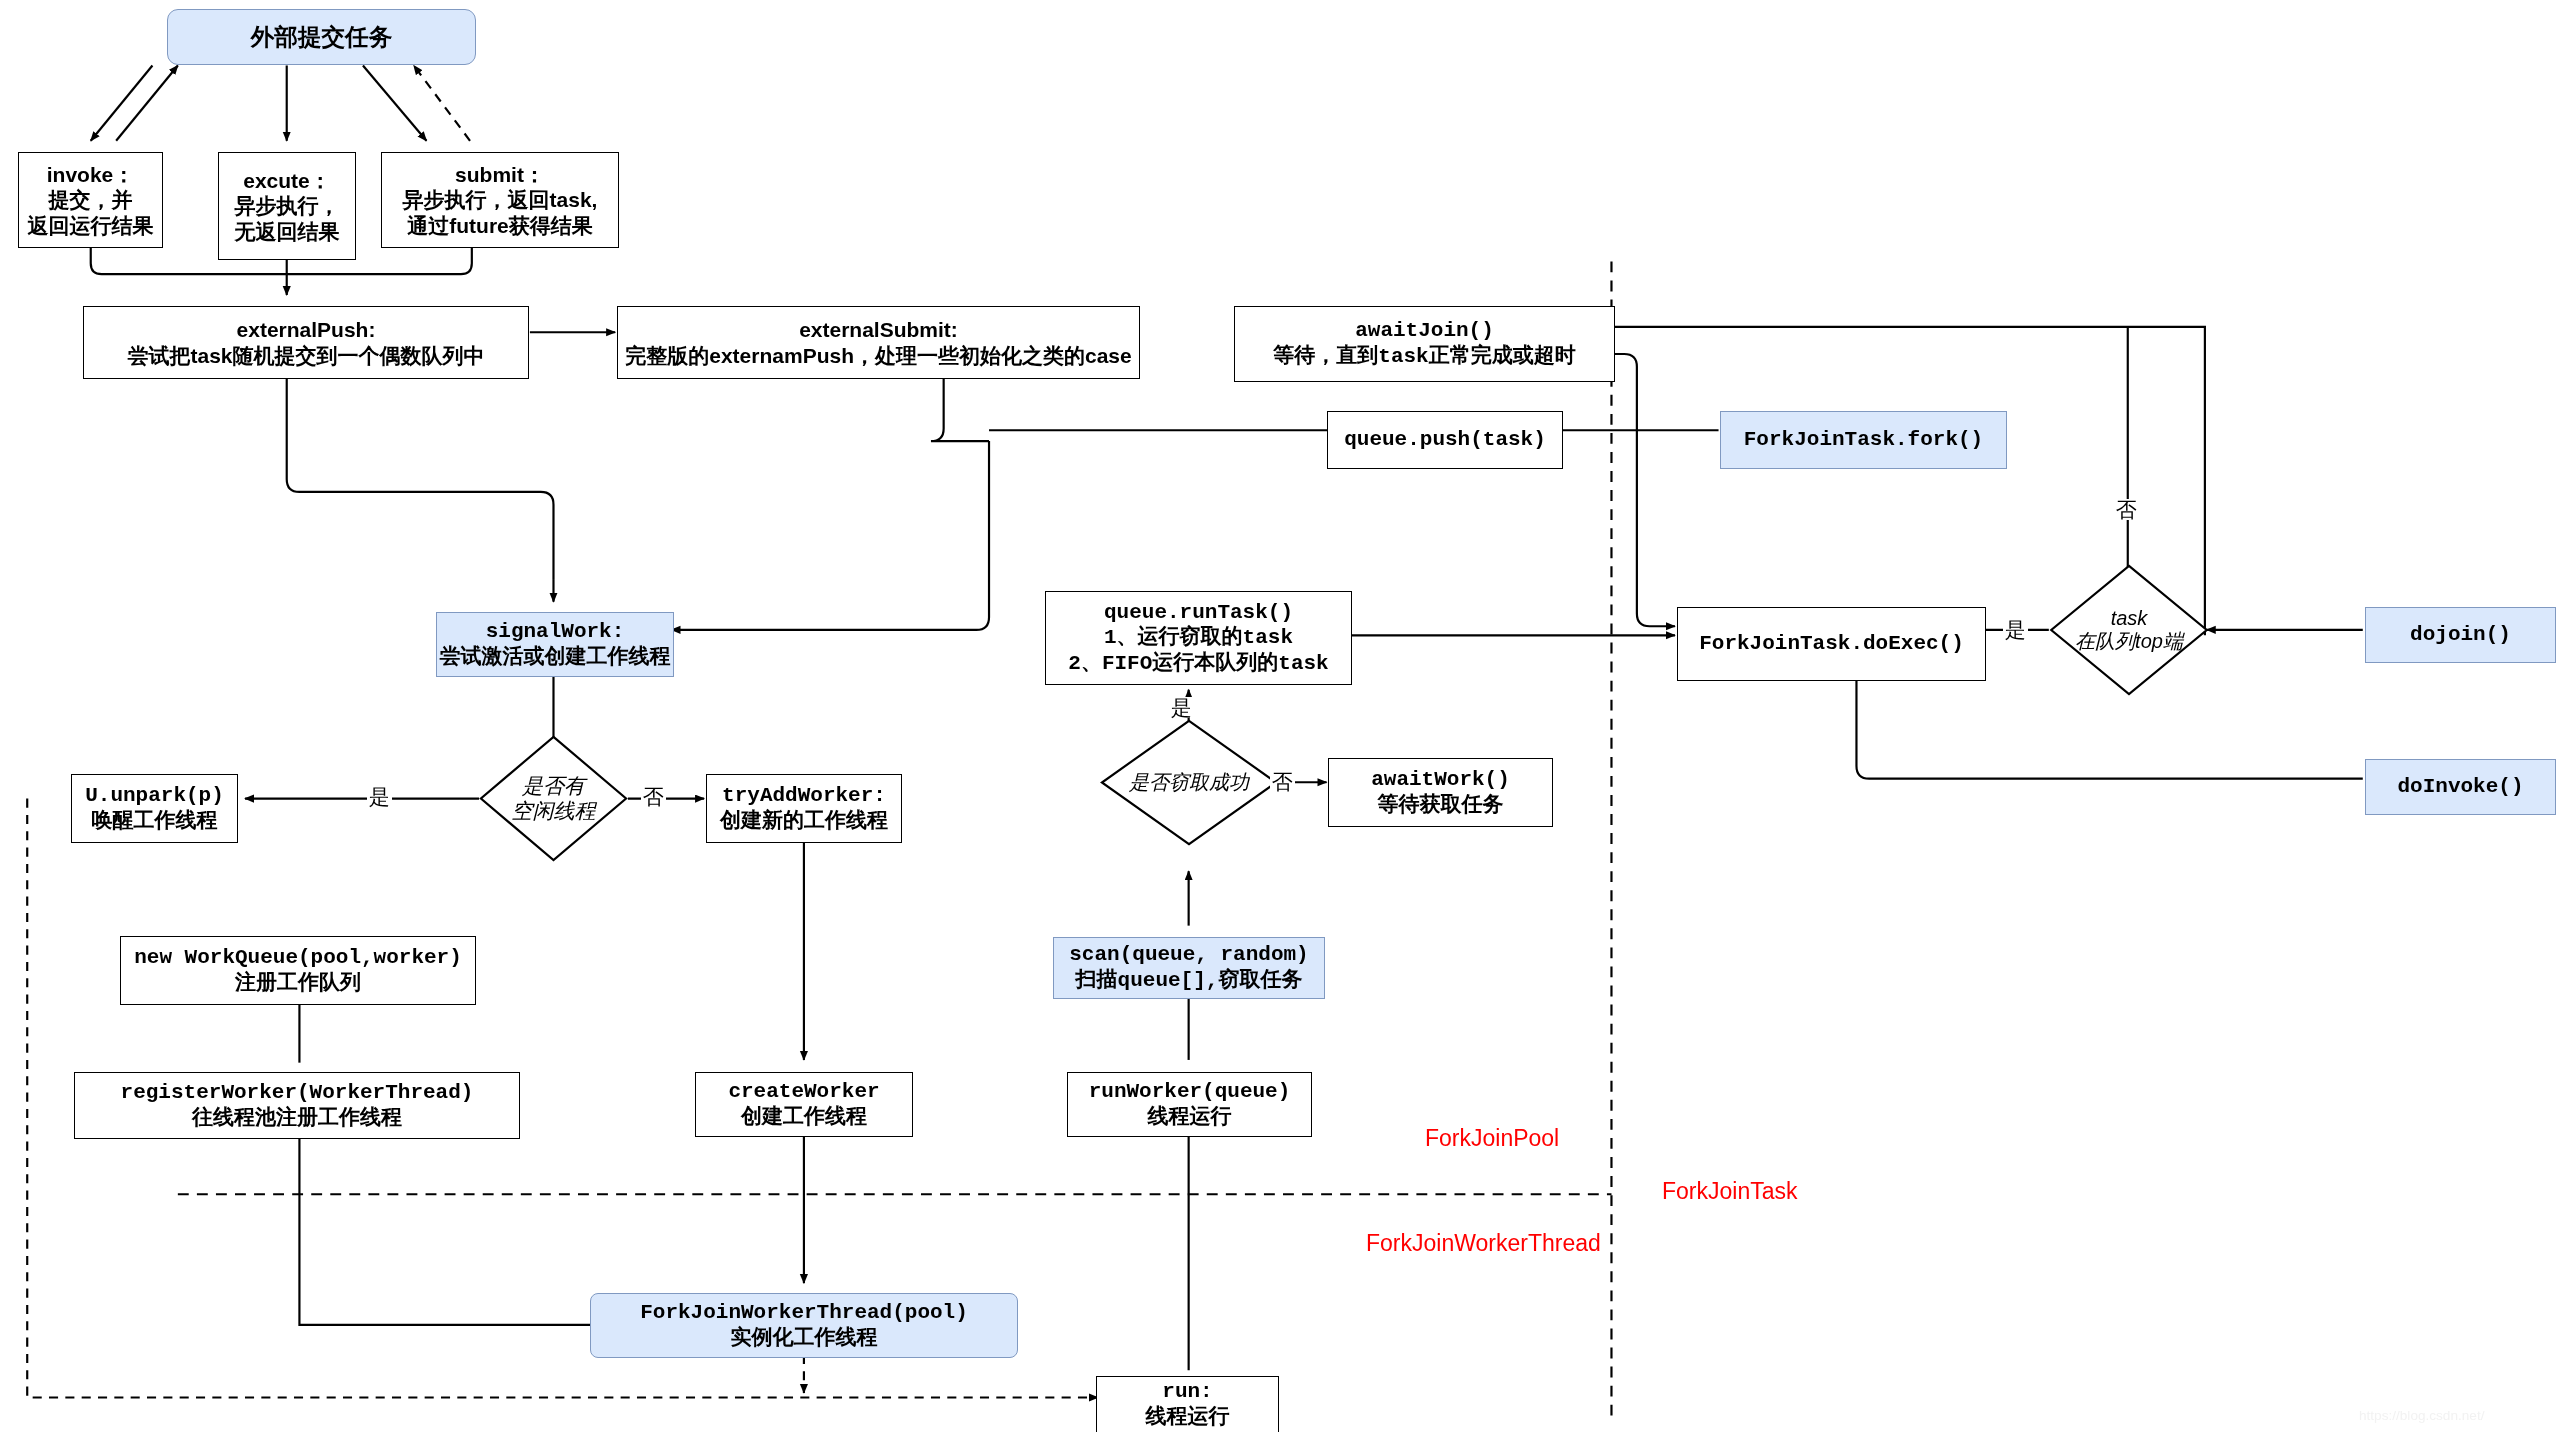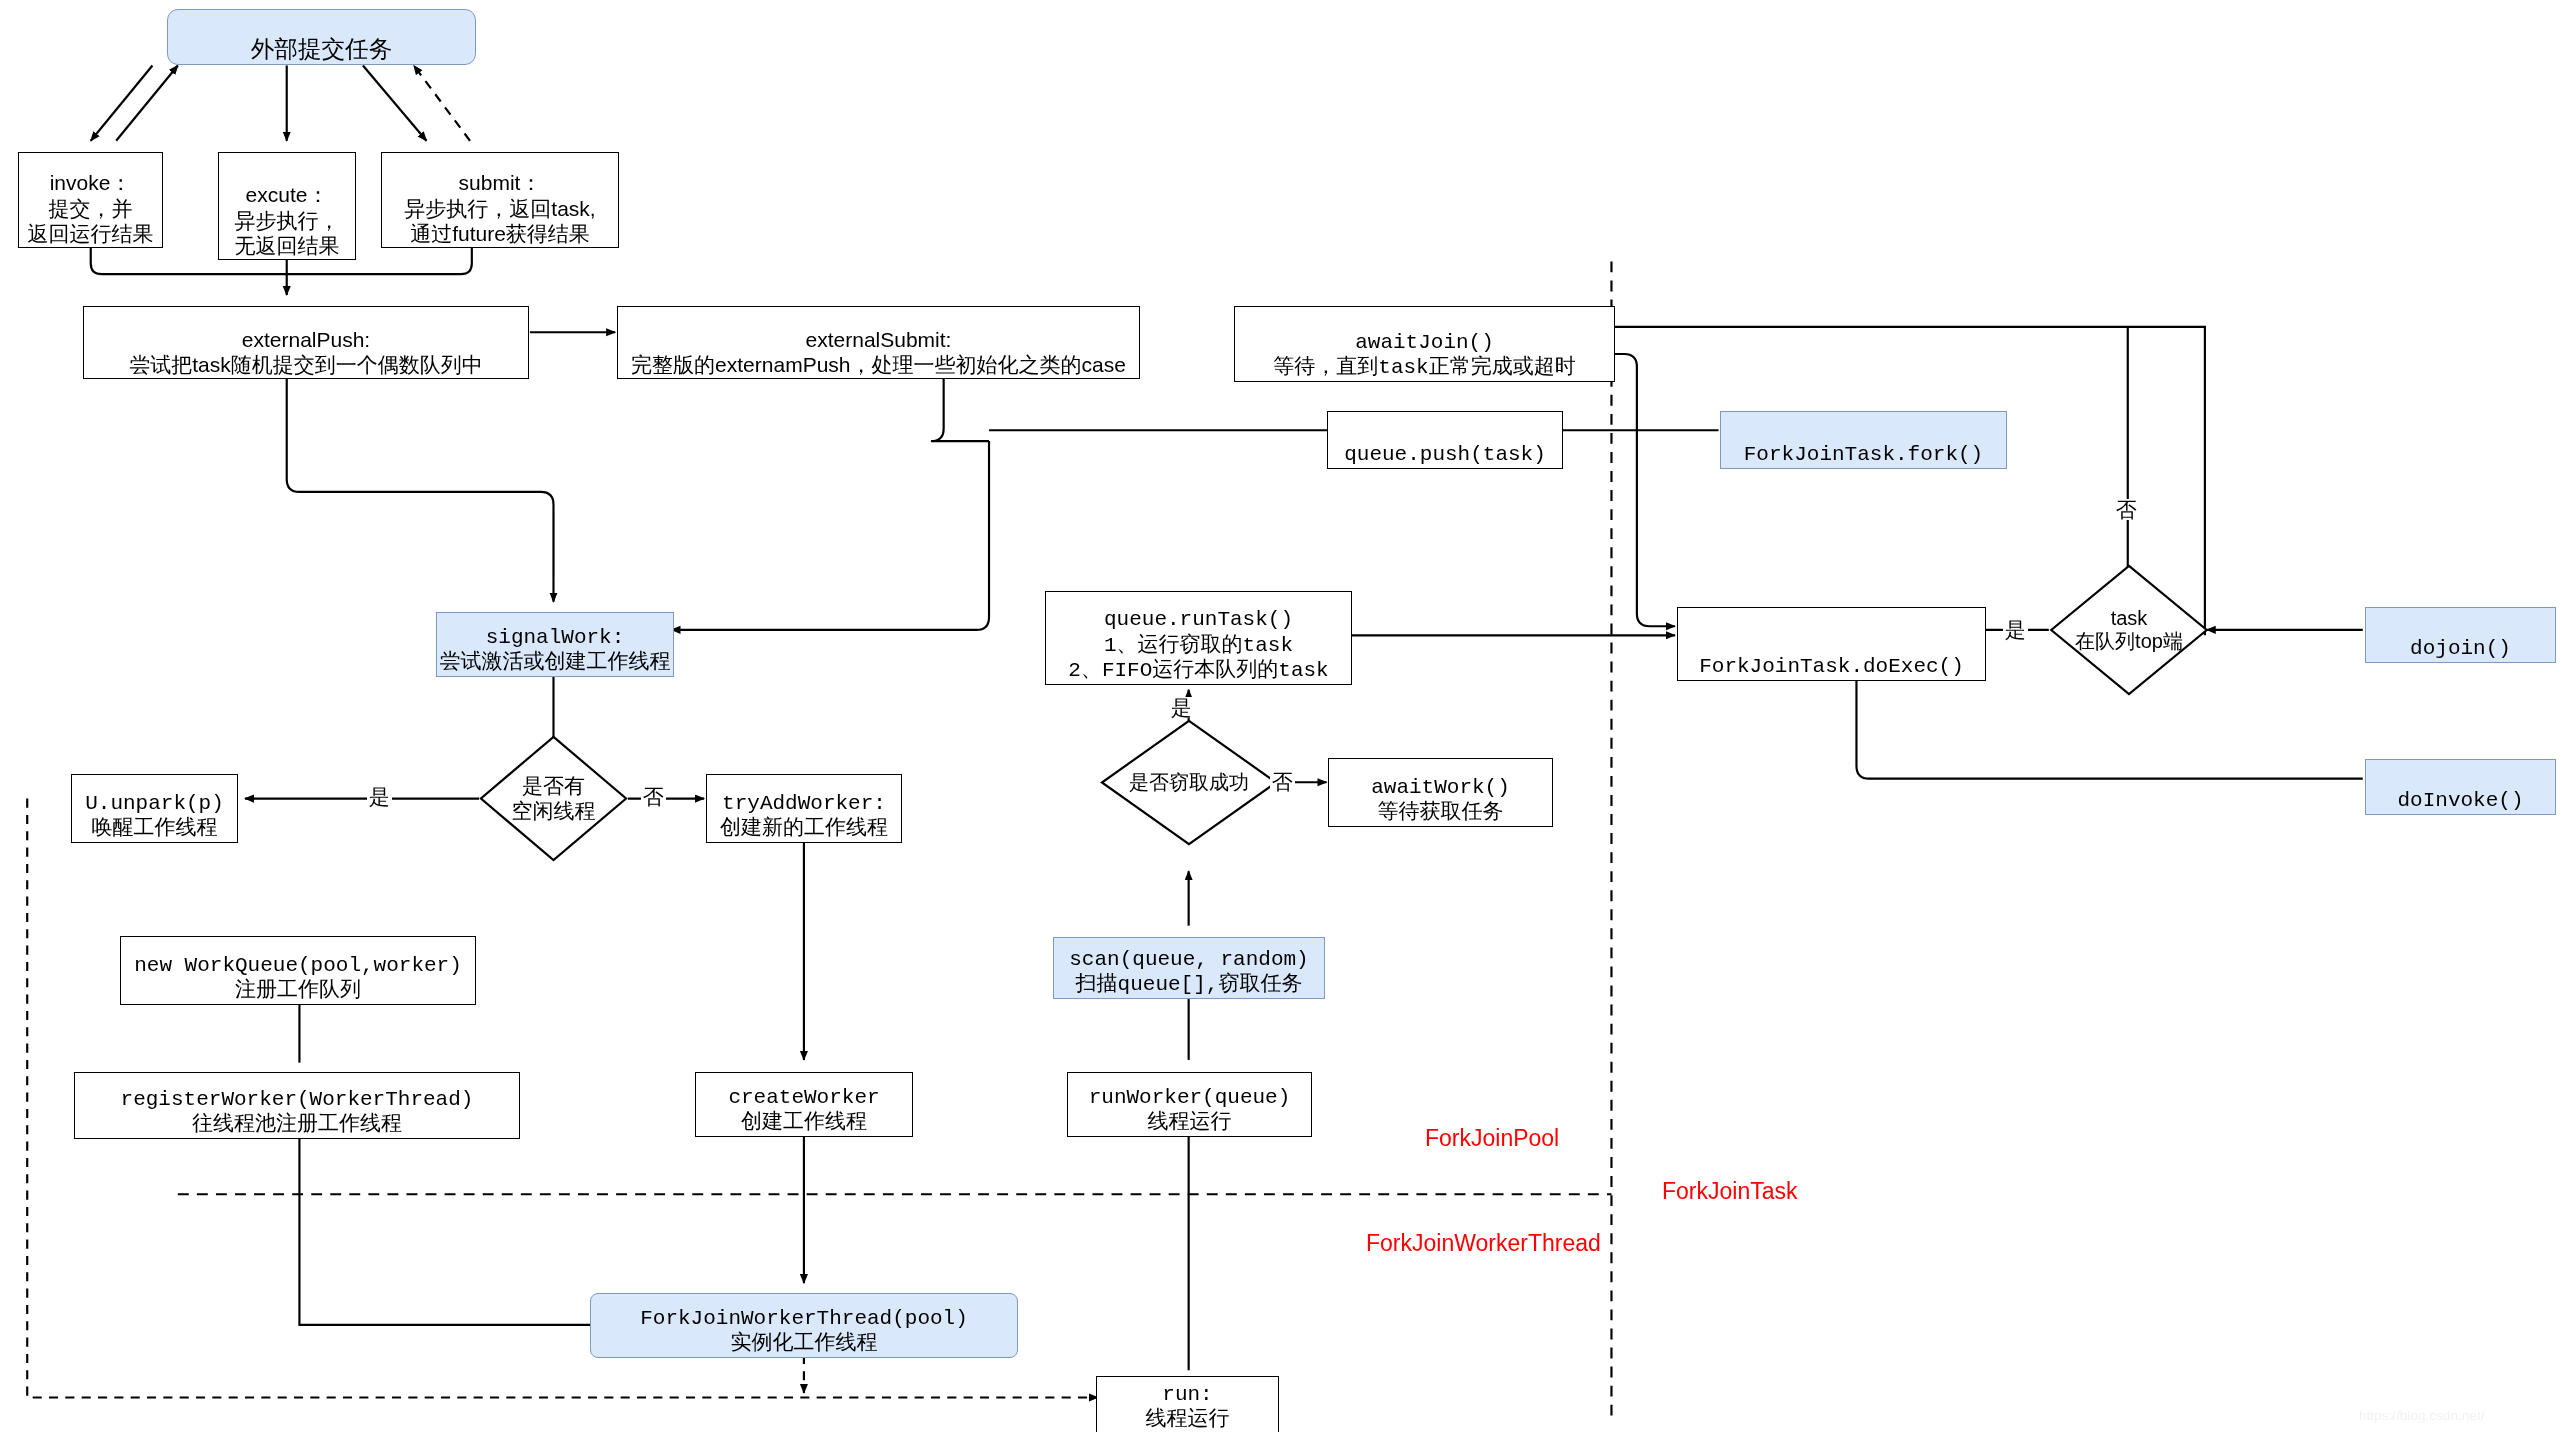--- a/index.html
+++ b/index.html
@@ -20,26 +20,27 @@
     left: 0;
     top: 0;
     width: 2576px;
     height: 1433px;
     pointer-events: none;
   }
   .node {
     position: absolute;
     box-sizing: border-box;
     display: flex;
-    align-items: flex-end;
+    align-items: center;
     justify-content: center;
     text-align: center;
     line-height: 1.22;
     white-space: pre-line;
     z-index: 5;
+    font-weight: bold;
   }
   .rect {
     border: 1.8px solid #000000;
     background: #ffffff;
     color: #000000;
   }
   .blue {
     border: 1.8px solid #8099c1;
     background: #dae8fc;
     color: #000000;
@@ -67,20 +68,21 @@
     height: 100%;
     display: flex;
     align-items: center;
     justify-content: center;
     text-align: center;
     white-space: pre-line;
     line-height: 1.16;
     font-family: "Liberation Sans", sans-serif;
     font-size: 21px;
     color: #000;
+    font-style: italic;
   }
   .edge-label {
     position: absolute;
     font-family: "Liberation Sans", sans-serif;
     font-size: 21px;
     color: #000;
     background: #ffffff;
     padding: 0 1.8px;
     z-index: 6;
     line-height: 1;

